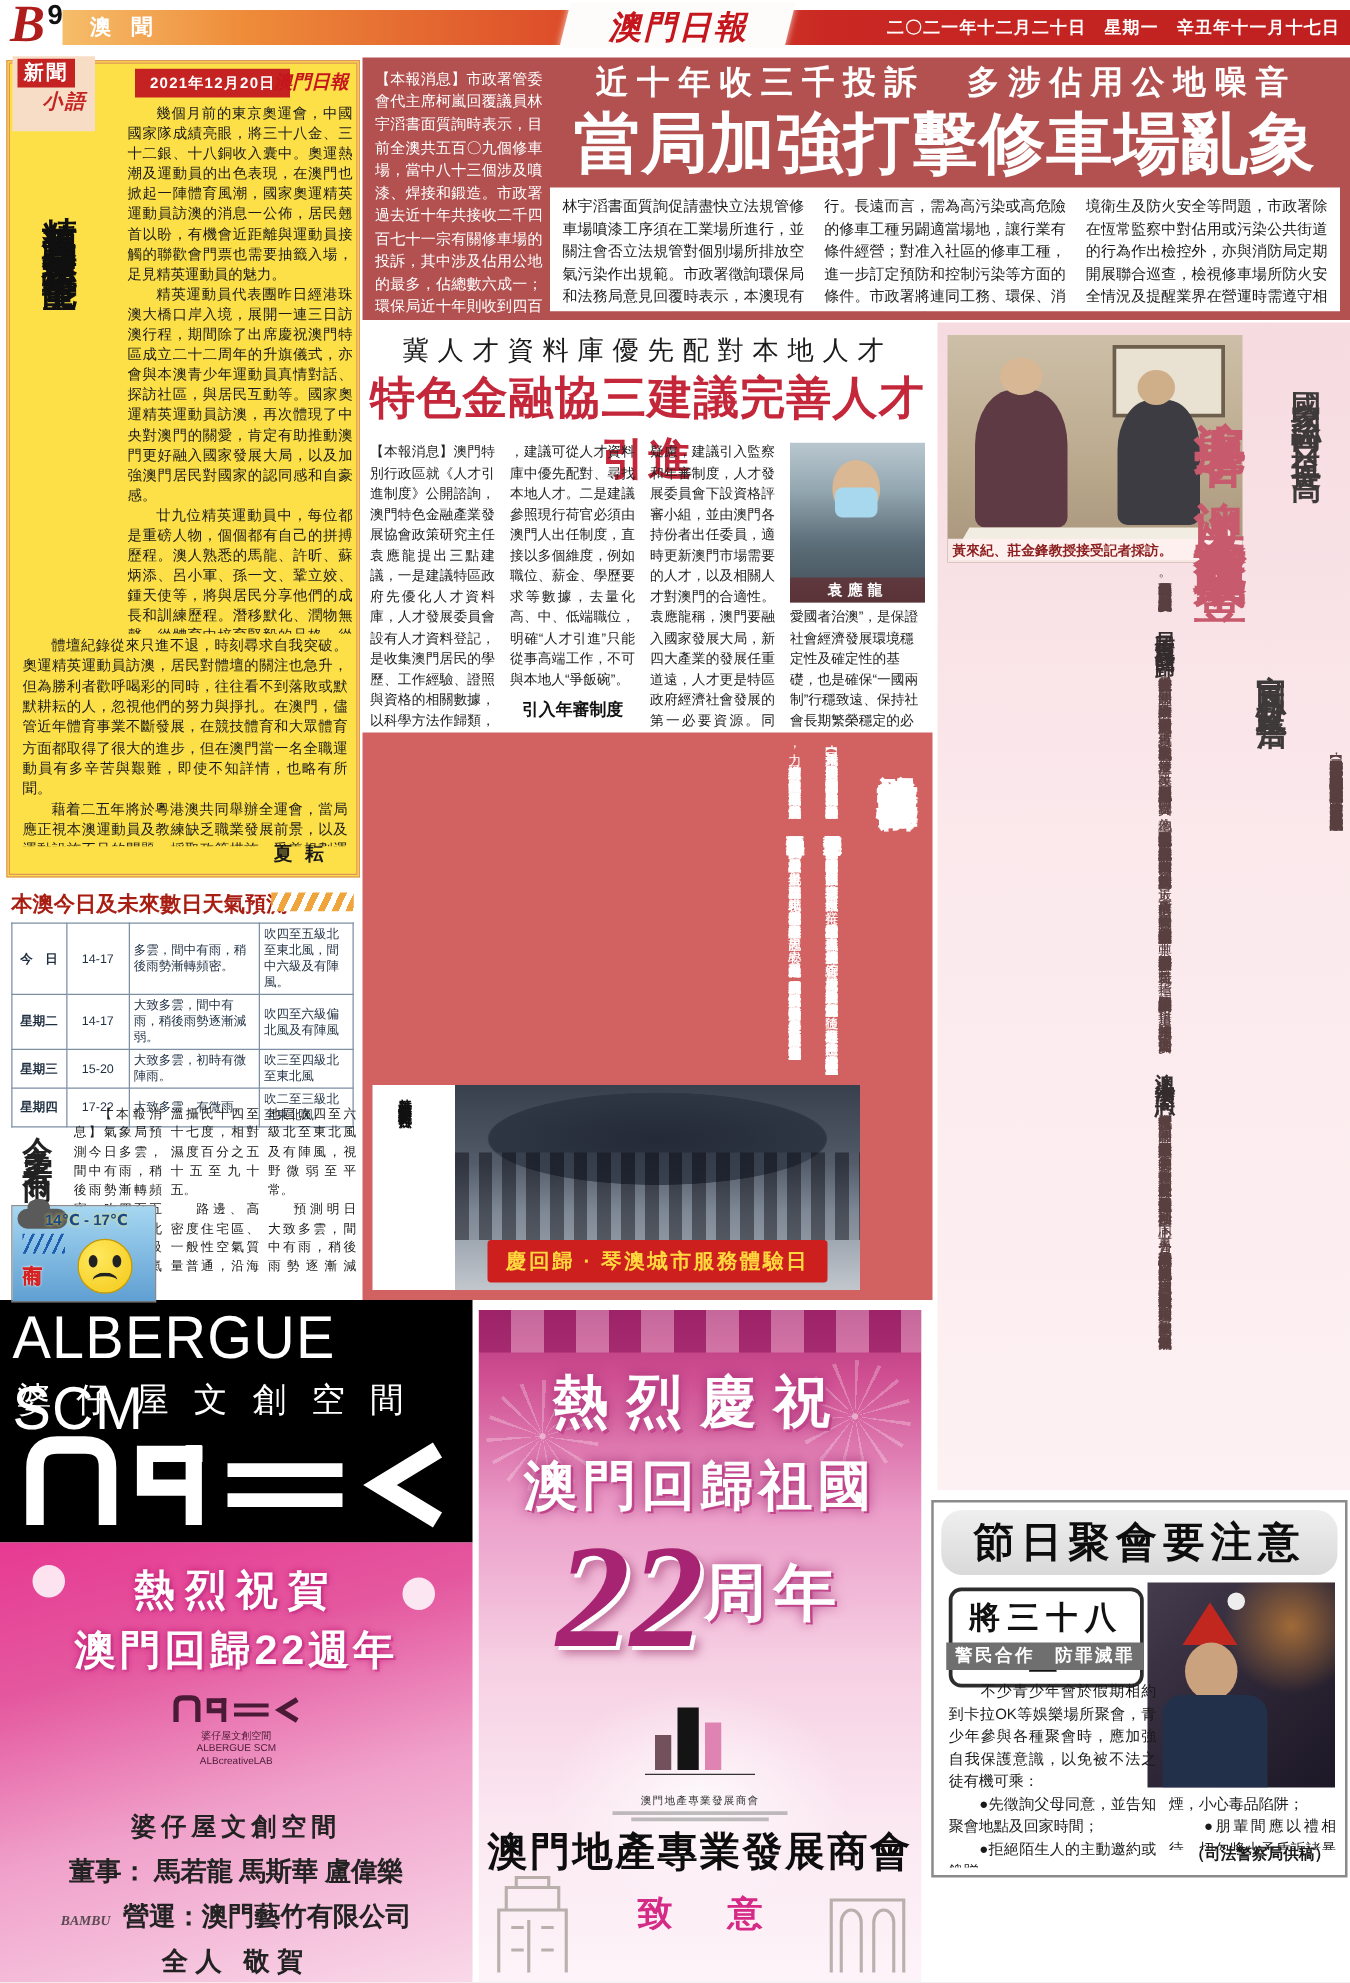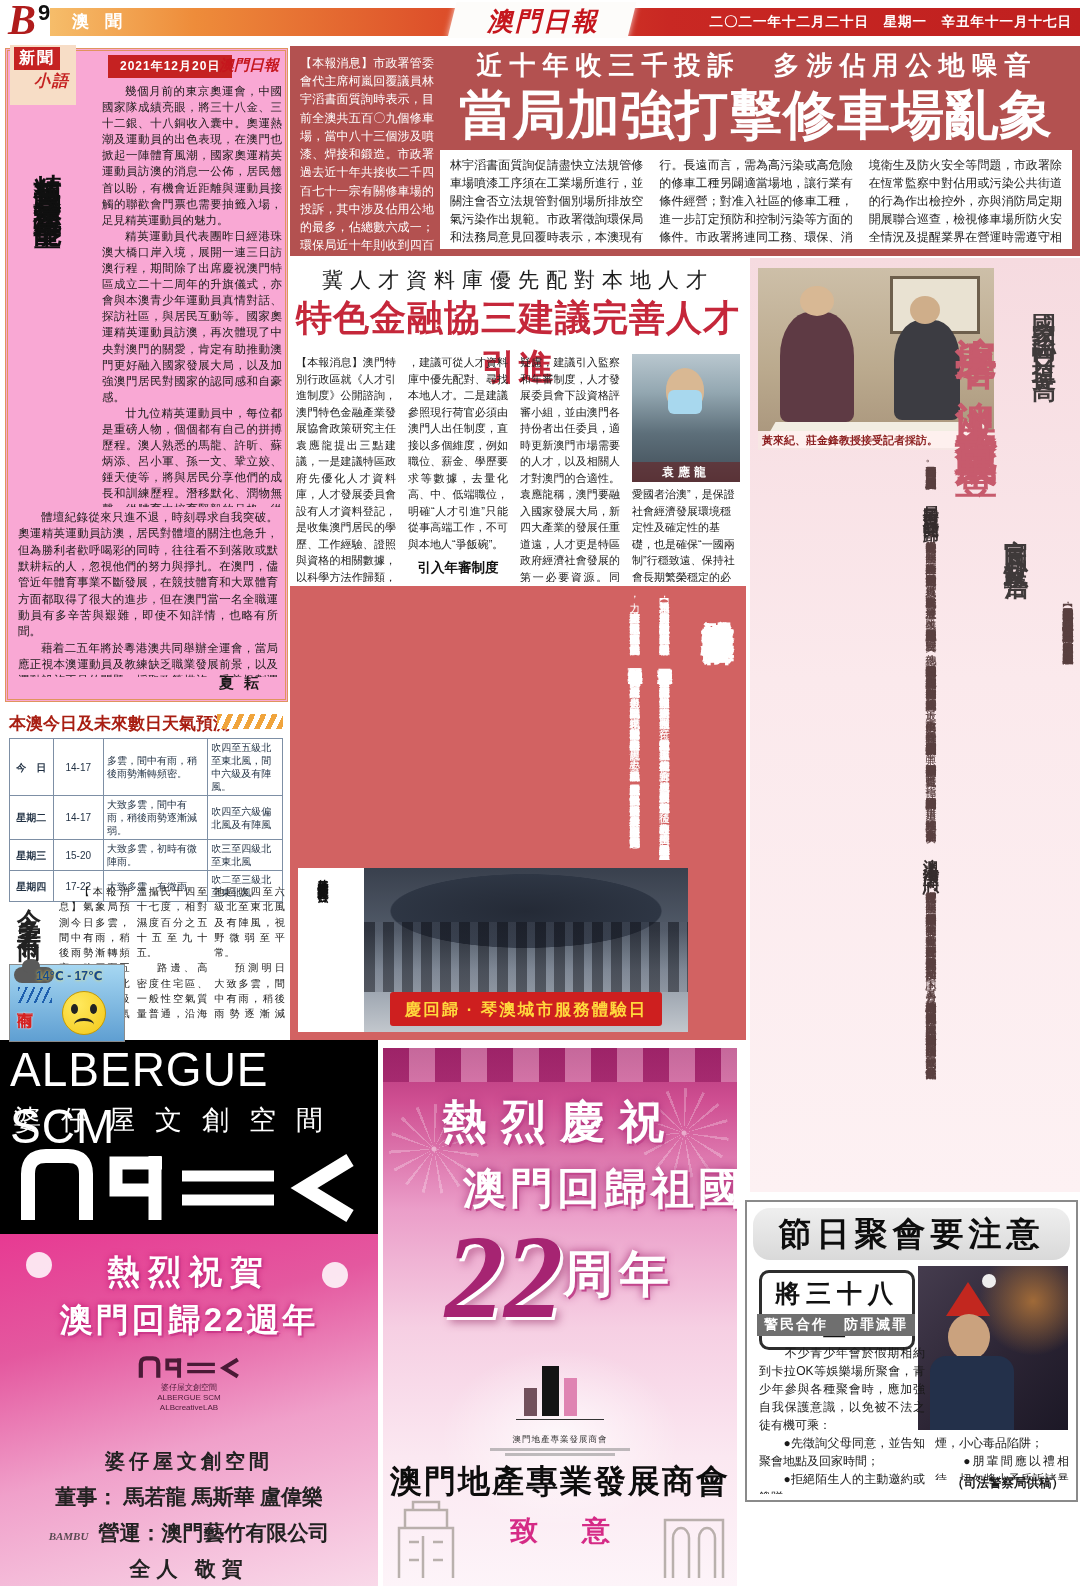--- a/index.html
+++ b/index.html
@@ -23,21 +23,21 @@
 
   
   #top-story{left:290px;top:46px;width:790px;height:210px;background:#b35150;}
   #ts-intro{left:10px;top:8px;width:134px;bottom:8px;color:#fff;font-size:12px;line-height:1.52;}
   #ts-kicker{left:152px;top:2px;width:630px;text-align:center;color:#fff;font-size:26px;font-weight:700;letter-spacing:7px;}
   #ts-headline{left:148px;top:34px;width:636px;text-align:center;color:#fff;font-size:53px;font-weight:900;letter-spacing:1px;}
   #ts-body{left:150px;top:104px;right:8px;bottom:7px;background:#fff;padding:6px 10px;
     column-count:3;column-gap:16px;font-size:12px;line-height:1.5;color:#1c1c1c;overflow:hidden;}
 
   
-  #editorial{left:5px;top:48px;width:283px;height:654px;border:3px double #e0945e;background:#f9a8d4;box-sizing:border-box;}
+  #editorial{left:5px;top:48px;width:283px;height:654px;border:3px double #e0945e;background:#fde047;box-sizing:border-box;}
   #ed-stamp-bg{left:2px;top:-6px;width:66px;height:60px;background:#f7ddc6;}
   #ed-tag1{left:6px;top:-4px;background:#c52222;color:#fff;font-size:16px;font-weight:900;padding:1px 5px;letter-spacing:2px;}
   #ed-tag2{left:26px;top:20px;color:#c52222;font-size:16px;font-weight:900;font-style:italic;letter-spacing:2px;}
   #ed-date{left:100px;top:4px;background:#c52222;color:#fff;font-size:12px;font-weight:700;padding:3px 12px;letter-spacing:1px;}
   #ed-logo{right:6px;top:5px;font:italic 700 15px "Liberation Serif",serif;color:#c5161d;}
   #ed-headline{left:20px;top:100px;height:360px;font-size:28px;font-weight:900;color:#101010;letter-spacing:5px;}
   #ed-body-a{left:94px;top:32px;width:180px;height:424px;font-size:11.5px;line-height:1.4;overflow:hidden;}
   #ed-body-a p,#ed-body-b p{margin:0;text-indent:2em;}
   #ed-body-b{left:10px;top:458px;width:260px;height:168px;font-size:11.5px;line-height:1.42;overflow:hidden;}
   #ed-sig{right:16px;bottom:6px;font-size:15px;font-weight:900;letter-spacing:10px;}
@@ -171,21 +171,21 @@
     background:linear-gradient(180deg,#b23579 0%,#cf4f92 10%,#eb9ec9 30%,#f6cfe3 52%,#fbe8f1 76%,#fdf4f9 100%);}
   #pr-bunting{left:0;top:0;width:100%;height:34px;
     background:repeating-linear-gradient(90deg,rgba(140,20,90,.55) 0 26px,rgba(255,255,255,.25) 26px 52px);}
   #pr-firework1,#pr-firework2{position:absolute;width:90px;height:90px;border-radius:50%;
     background:radial-gradient(circle,rgba(255,255,255,.9) 0 2px,transparent 3px),
                repeating-conic-gradient(rgba(255,255,255,.5) 0 4deg,transparent 4deg 24deg);opacity:.5;}
   #pr-firework1{left:6px;top:56px;} #pr-firework2{right:8px;top:40px;}
   #pr-greet{left:0;top:44px;width:100%;text-align:center;color:#fff;font-size:45px;font-weight:900;letter-spacing:14px;
     text-shadow:2px 2px 0 #c2458c,0 0 10px #a52c74;}
   #pr-line2{left:0;top:112px;width:100%;text-align:center;color:#fff;font-size:43px;font-weight:900;letter-spacing:4px;
-    text-shadow:2px 2px 0 #c2458c,0 0 10px #a52c74;margin-left:44px;}
+    text-shadow:2px 2px 0 #c2458c,0 0 10px #a52c74;}
   #pr-22row{left:0;top:162px;width:100%;text-align:center;}
   #pr-num{font:italic 900 118px "Liberation Serif",serif;color:#a62472;
     text-shadow:3px 3px 0 #fff,6px 6px 8px rgba(140,30,90,.5);}
   #pr-suffix{font-size:50px;font-weight:900;color:#fff;letter-spacing:6px;vertical-align:26px;
     text-shadow:2px 2px 0 #c2458c,0 0 10px #a52c74;}
   #pr-lotus{left:50%;top:300px;width:240px;height:180px;margin-left:-120px;border-radius:50%;
     background:radial-gradient(ellipse at center,rgba(255,255,255,.75) 0%,rgba(255,255,255,0) 70%);}
   #pr-logo{left:0;top:318px;width:100%;text-align:center;}
   #pr-logo .bars{display:inline-block;position:relative;width:96px;height:64px;}
   #pr-logo .b1{position:absolute;left:12px;bottom:14px;width:13px;height:28px;background:#72505c;}

